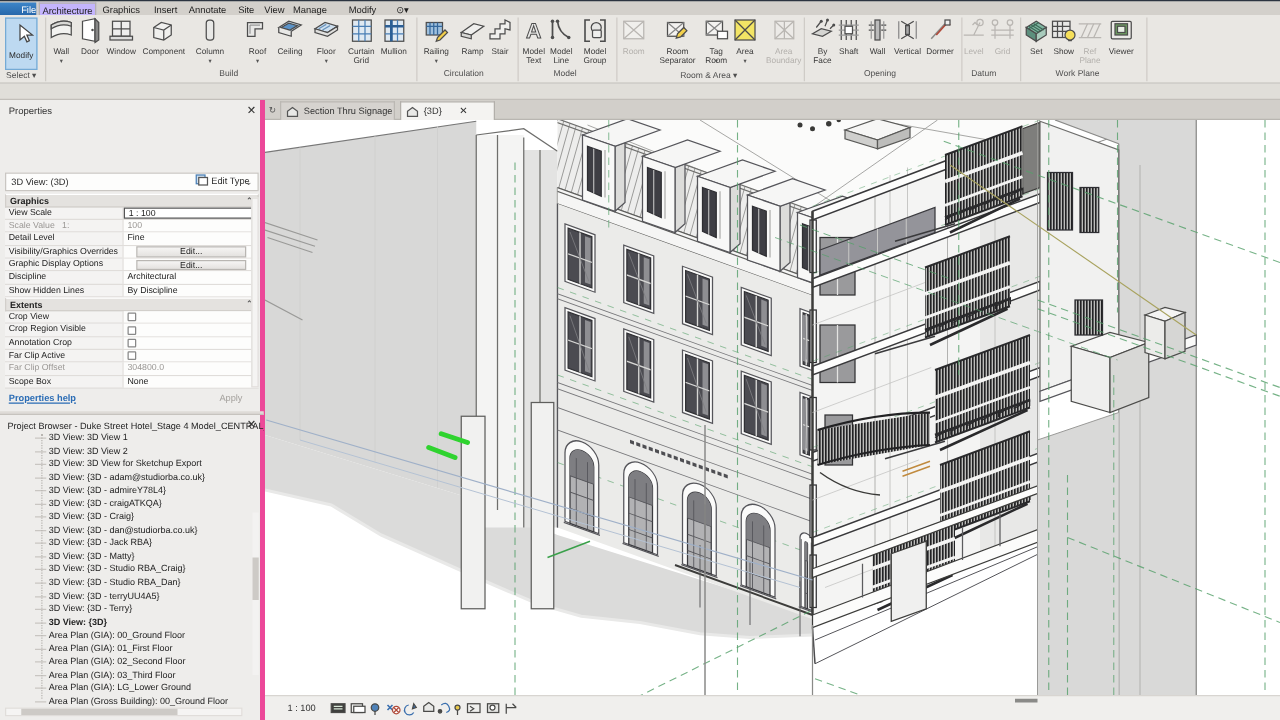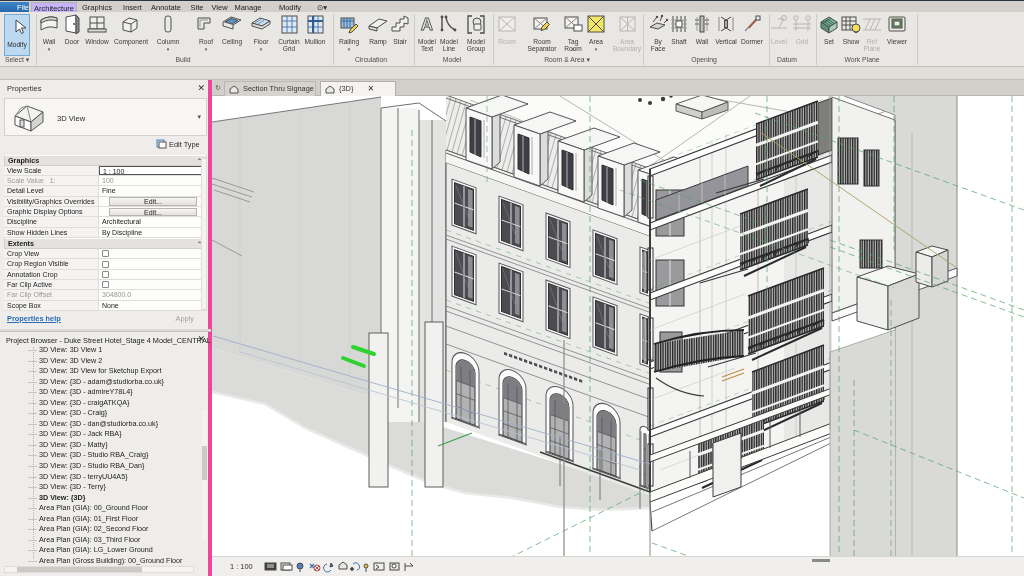--- a/index.html
+++ b/index.html
@@ -408,31 +408,21 @@
   <div class="glabel" style="left:371px">Circulation</div>
   <div class="glabel" style="left:452px">Model</div>
   <div class="glabel" style="left:567px">Room &amp; Area ▾</div>
   <div class="glabel" style="left:704px">Opening</div>
   <div class="glabel" style="left:787px">Datum</div>
   <div class="glabel" style="left:862px">Work Plane</div>
 </div>
 <div id="optbar"></div>
 <div id="lpanel">
   <div id="phead">Properties<span class="xbtn">✕</span></div>
-  <div id="typesel">
-    <svg width="34" height="30" style="position:absolute;left:7px;top:4px" viewBox="0 0 34 30">
-      <polygon points="3,13 15,3 31,9 19,19" fill="#f2f2f0" stroke="#555"></polygon>
-      <polygon points="3,13 9,5 15,3 19,19" fill="none" stroke="#888"></polygon>
-      <polygon points="3,13 19,19 19,28 3,22" fill="#fdfdfc" stroke="#555"></polygon>
-      <polygon points="19,19 31,9 31,19 19,28" fill="#d4d4d2" stroke="#555"></polygon>
-      <rect x="8" y="17" width="4" height="7" fill="#e0e0de" stroke="#555"></rect>
-    </svg>
-    <span style="position:absolute;left:52px;top:15px;font-size:7.6px;">3D View</span>
-    <span style="position:absolute;right:5px;top:14px;font-size:7px;color:#555;">▾</span>
-  </div>
+  <div id="selrow">3D View: (3D)<span style="position:absolute;right:4px;color:#666">⌄</span></div>
   <div id="edittype"><svg width="11" height="10" viewBox="0 0 11 10" style="vertical-align:-2px">
         <rect x="1" y="1" width="7" height="7" fill="#cfe0ef" stroke="#4a7fb5"></rect>
         <rect x="3" y="3" width="7" height="6" fill="#fff" stroke="#555"></rect>
       </svg> Edit Type</div>
   <div id="pgrid">
     <div class="psec">Graphics</div>
     <div class="prow">
         <div class="pl">View Scale</div>
         <div class="pv">
           <span class="boxedv">1 : 100</span>

